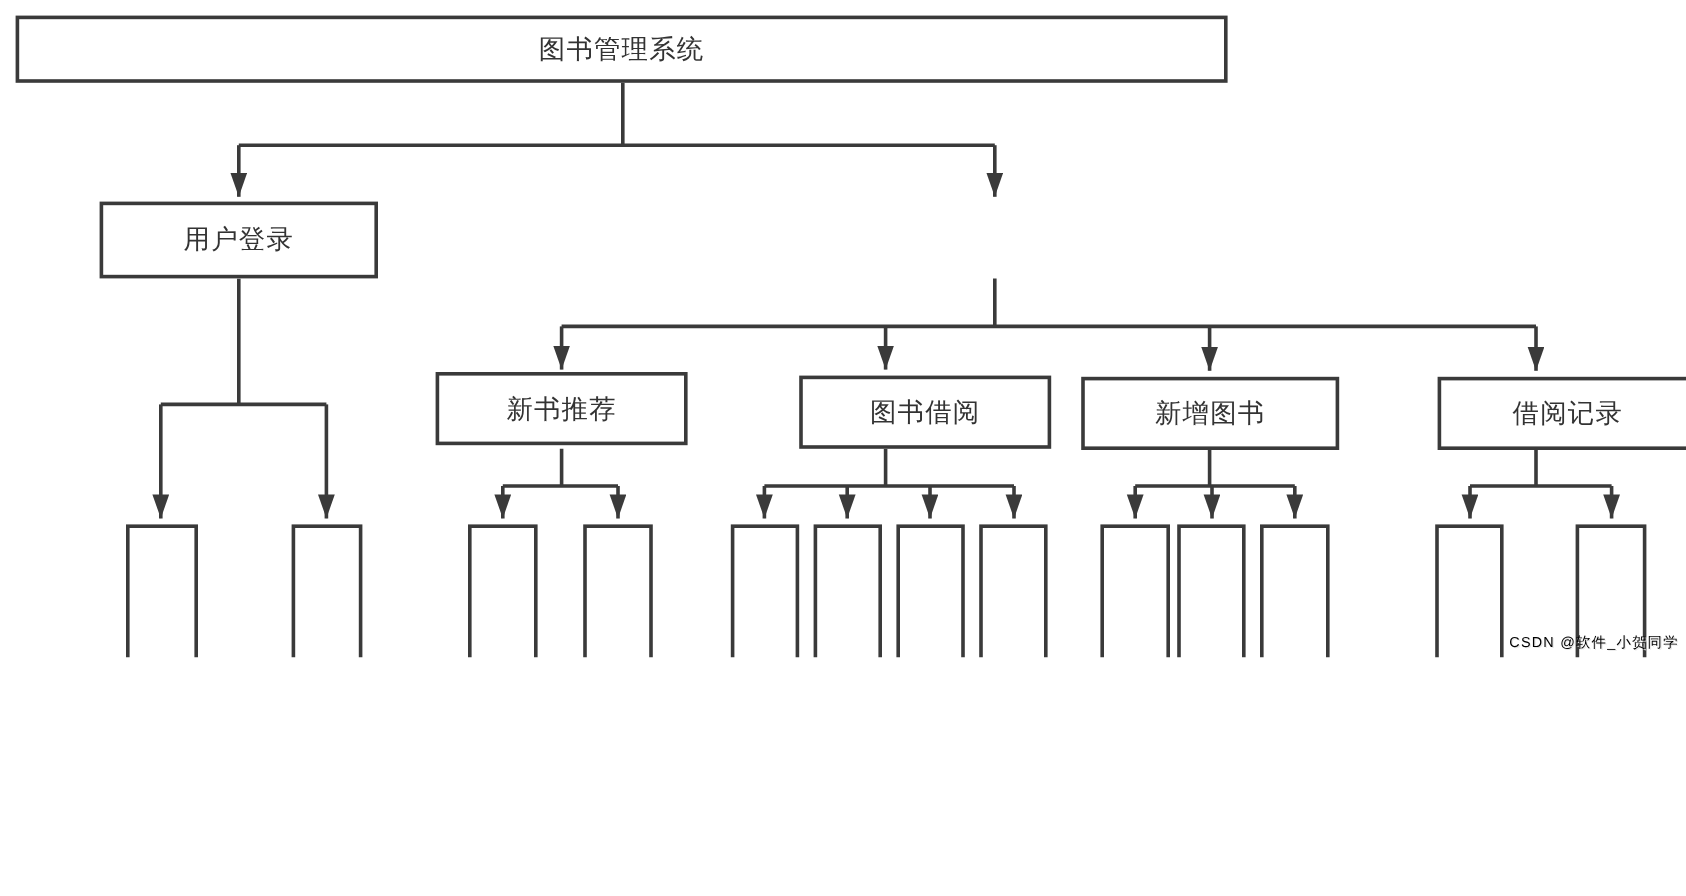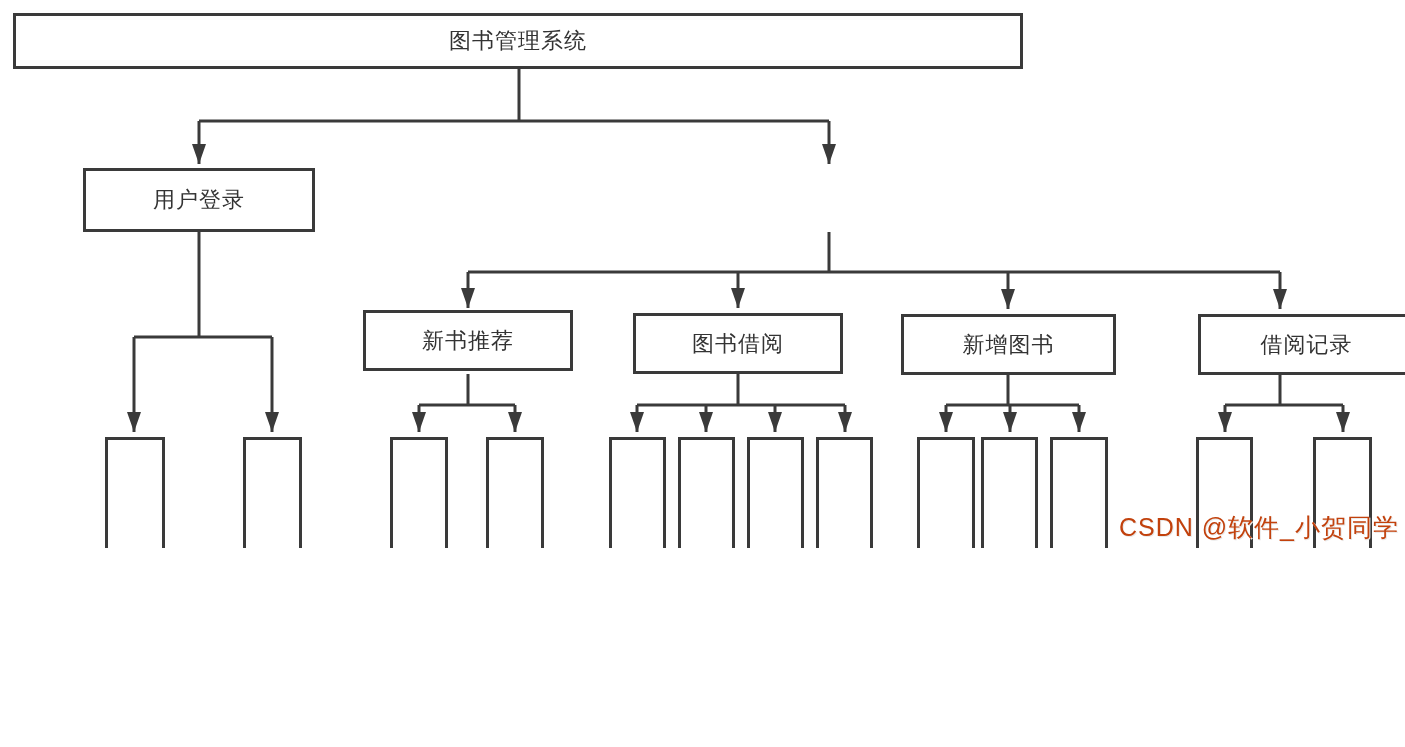--- a/index.html
+++ b/index.html
@@ -29,42 +29,42 @@
     font-size:23px;
     letter-spacing:7px;
     line-height:1;
     color:#333333;
   }
   
   .n-root{left:13px;top:13px;width:1010px;height:56px;}
   .n-user-login{left:83px;top:168px;width:232px;height:64px;}
   .n-book-mgmt{left:710px;top:168px;width:238px;height:64px;}
   .n-new-book{left:363px;top:310px;width:210px;height:61px;}
-  .n-borrow{left:633px;top:313px;width:210px;height:61px;}
+  .n-borrow{left:666px;top:313px;width:210px;height:61px;}
   .n-current{left:901px;top:314px;width:215px;height:61px;}
   .n-record{left:1172px;top:314px;width:217px;height:61px;margin-left:26px;}
   .lf{top:437px;height:298px;}
   .l-1{left:105px;width:60px;}
   .l-2{left:243px;width:59px;}
   .l-3{left:390px;width:58px;}
   .l-4{left:486px;width:58px;}
   .l-5{left:609px;width:57px;}
   .l-6{left:678px;width:57px;}
   .l-7{left:747px;width:57px;}
   .l-8{left:816px;width:57px;}
   .l-9{left:917px;width:58px;}
   .l-10{left:981px;width:57px;}
   .l-11{left:1050px;width:58px;}
   .l-12{left:1196px;width:57px;}
   .l-13{left:1313px;width:59px;}
   .watermark{
     position:absolute;
     right:6px;bottom:4px;
-    font-size:25px;
-    color:#c2410c;
+    font-size:12px;
+    color:#000000;
     text-shadow:1px 1px 0 #e9e9e9;
     letter-spacing:1px;
     z-index:5;
     white-space:nowrap;
     text-align:right;
   }
 </style>
 </head>
 <body>
 

